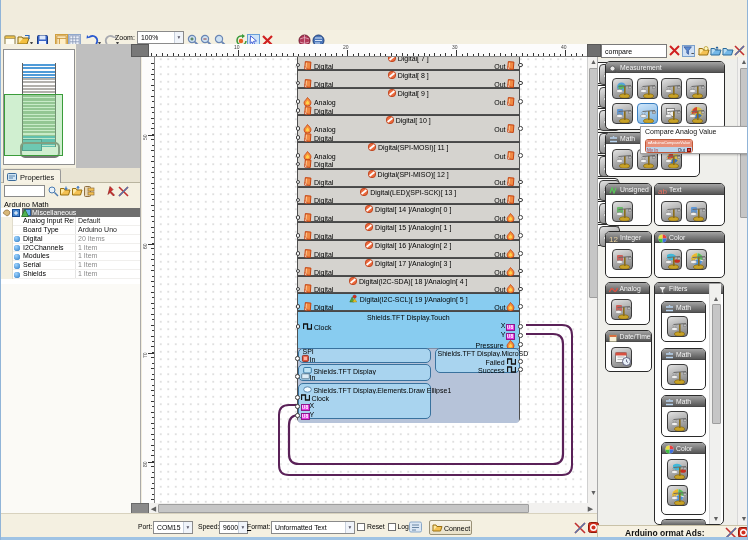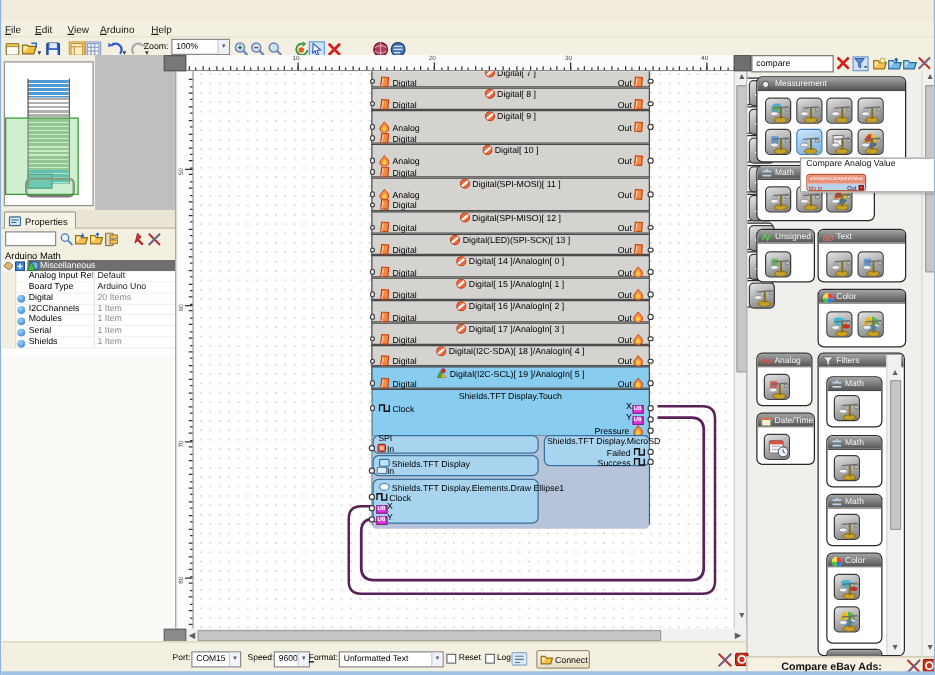--- a/index.html
+++ b/index.html
@@ -76,27 +76,20 @@
 #botbar{left:0;top:513px;width:596px;height:24px;background:#f4f0e1;border-top:1px solid #d8d2be;font-size:7.5px;color:#000;}
 #adsbar{left:596px;top:525px;width:152px;height:12px;background:#f6f1e2;border-top:1px solid #c9c2a8;border-left:1px solid #c9c2a8;}
 #winbot{left:0;top:537px;width:748px;height:3px;background:#9fc3e4;}
 .combo{position:absolute;background:#fff;border:1px solid #8a8a8a;height:13px;font-size:6.8px;line-height:12px;padding-left:3px;color:#000;overflow:hidden;}
 .combo .da{position:absolute;right:0px;top:0px;width:9px;height:11px;background:#f0f4fa;border-left:1px solid #c8d0dc;color:#556;font-size:5.5px;line-height:11px;text-align:center;}
 .cb{position:absolute;width:8px;height:8px;background:#fff;border:1px solid #707070;}
 .lbl{position:absolute;font-size:6.8px;color:#000;}
 </style></head><body>
 <div id="win">
 
-<div class="ab" id="menu">
-      <span style="left:3px;"><u>F</u>ile</span>
-      <span style="left:27px;"><u>E</u>dit</span>
-      <span style="left:53px;"><u>V</u>iew</span>
-      <span style="left:79px;"><u>A</u>rduino</span>
-      <span style="left:120px;"><u>H</u>elp</span>
-    </div>
 <div class="ab" id="tools">
       <span class="tico" style="left:3px;"><svg class="icn" width="13" height="13" viewBox="0 0 13 13" style="">
           <rect x="1" y="2" width="10" height="9" rx="1" fill="#fffef4" stroke="#8a7a40"></rect>
           <rect x="1" y="2" width="10" height="2.4" fill="#f0c44a" stroke="#8a7a40" stroke-width="0.6"></rect>
         </svg></span>
       <span class="tico" style="left:16px;"><svg class="icn" width="13" height="13" viewBox="0 0 13 13" style="">
           <path d="M1 10 L3 4 H12 L10 10 Z" fill="#f4c040" stroke="#8a6a10"></path>
           <path d="M1 10 V3 H5 L6 4.5" fill="#ffe9a0" stroke="#8a6a10"></path>
           <path d="M8 1.5 H12 V5" stroke="#2a6ac0" fill="none" stroke-width="1.2"></path>
         </svg></span>
@@ -1107,20 +1100,36 @@
             <rect x="2" y="3" width="6" height="7" rx="1" fill="#5090d8" opacity="0.85"></rect>
             <ellipse cx="9.5" cy="15" rx="5" ry="2.2" fill="#c8a227" stroke="#7a5c08" stroke-width="0.6"></ellipse>
             <rect x="9" y="5" width="1.6" height="9" fill="#8a6d1a"></rect>
             <path d="M3.5 5.5 L16 4.5" stroke="#6a6a6a" stroke-width="1"></path>
             <path d="M2.5 6 L4.5 9.5 M6.5 6 L4.5 9.5" stroke="#8a8a8a" stroke-width="0.5"></path>
             <ellipse cx="4.5" cy="10" rx="3.2" ry="1.6" fill="#f2f2f2" stroke="#8a8a8a" stroke-width="0.6"></ellipse>
             <rect x="13.5" y="5.5" width="3" height="2.2" fill="#bcbcbc" stroke="#707070" stroke-width="0.5"></rect>
           </svg>
         </div>
       </div>
+      <div class="cat" style="left:7px;top:187px;width:46.5px;height:46.5px;">
+        <div class="cathdr">Integer<span class="chico"><svg class="icn" width="9" height="8" viewBox="0 0 9 8" style="">
+              <text x="0" y="7" font-size="8" fill="#e8d0a0" font-family="Liberation Sans">12</text>
+            </svg></span></div>
+        <div class="tile" style="left:6.0px;top:17.0px;">
+          <svg class="icn" width="17" height="17" viewBox="0 0 17 17" style="position:absolute;left:1.5px;top:1.5px;">
+            <rect x="2" y="3" width="6" height="6" rx="1" fill="#d05048" opacity="0.85"></rect>
+            <ellipse cx="9.5" cy="15" rx="5" ry="2.2" fill="#c8a227" stroke="#7a5c08" stroke-width="0.6"></ellipse>
+            <rect x="9" y="5" width="1.6" height="9" fill="#8a6d1a"></rect>
+            <path d="M3.5 5.5 L16 4.5" stroke="#6a6a6a" stroke-width="1"></path>
+            <path d="M2.5 6 L4.5 9.5 M6.5 6 L4.5 9.5" stroke="#8a8a8a" stroke-width="0.5"></path>
+            <ellipse cx="4.5" cy="10" rx="3.2" ry="1.6" fill="#f2f2f2" stroke="#8a8a8a" stroke-width="0.6"></ellipse>
+            <rect x="13.5" y="5.5" width="3" height="2.2" fill="#bcbcbc" stroke="#707070" stroke-width="0.5"></rect>
+          </svg>
+        </div>
+      </div>
       <div class="cat" style="left:56px;top:187px;width:70.5px;height:46.5px;">
         <div class="cathdr">Color<span class="chico"><svg class="icn" width="9" height="9" viewBox="0 0 9 9" style="">
               <circle cx="4.5" cy="4.5" r="4" fill="#e8e8e8"></circle>
               <path d="M4.5 0.5 A4 4 0 0 1 8.5 4.5 L4.5 4.5 Z" fill="#e84040"></path>
               <path d="M8.5 4.5 A4 4 0 0 1 4.5 8.5 L4.5 4.5 Z" fill="#4070e0"></path>
               <path d="M4.5 8.5 A4 4 0 0 1 0.5 4.5 L4.5 4.5 Z" fill="#40c040"></path>
               <path d="M0.5 4.5 A4 4 0 0 1 4.5 0.5 L4.5 4.5 Z" fill="#e8e040"></path>
             </svg></span></div>
         <div class="tile" style="left:6.0px;top:17.0px;">
           <svg class="icn" width="17" height="17" viewBox="0 0 17 17" style="position:absolute;left:1.5px;top:1.5px;">
@@ -1324,21 +1333,21 @@
       <svg class="icn" width="12" height="12" viewBox="0 0 12 12" style="position:absolute;left:573px;top:8px;">
         <path d="M1 1 L11 11 M11 1 L1 11" stroke="#c03030" stroke-width="1.6"></path>
         <path d="M1 11 L11 1" stroke="#5078b0" stroke-width="1.2"></path>
       </svg>
       <svg class="icn" width="11" height="11" viewBox="0 0 11 11" style="position:absolute;left:587px;top:8px;">
         <rect x="0.5" y="0.5" width="10" height="10" rx="2" fill="#d03020" stroke="#901808"></rect>
         <circle cx="5.5" cy="5.5" r="2.8" fill="none" stroke="#fff" stroke-width="1.4"></circle>
       </svg>
     </div>
 <div class="ab" id="adsbar">
-      <span style="position:absolute;left:27px;top:1.5px;font-size:8.5px;font-weight:bold;color:#111;">Compare eBay Ads:</span>
+      <span style="position:absolute;left:27px;top:1.5px;font-size:8.5px;font-weight:bold;color:#111;">Arduino ormat Ads:</span>
       <svg class="icn" width="12" height="12" viewBox="0 0 12 12" style="position:absolute;left:127px;top:0.5px;">
         <path d="M1 1 L11 11 M11 1 L1 11" stroke="#c03030" stroke-width="1.6"></path>
         <path d="M1 11 L11 1" stroke="#5078b0" stroke-width="1.2"></path>
       </svg>
       <svg class="icn" width="11" height="11" viewBox="0 0 11 11" style="position:absolute;left:140px;top:1px;">
         <rect x="0.5" y="0.5" width="10" height="10" rx="2" fill="#d03020" stroke="#901808"></rect>
         <circle cx="5.5" cy="5.5" r="2.8" fill="none" stroke="#fff" stroke-width="1.4"></circle>
       </svg>
     </div>
 <div class="ab" id="winbot"></div>

